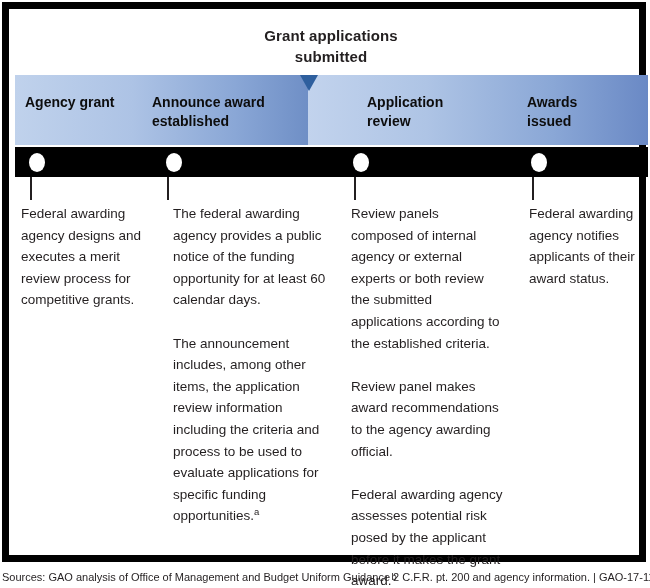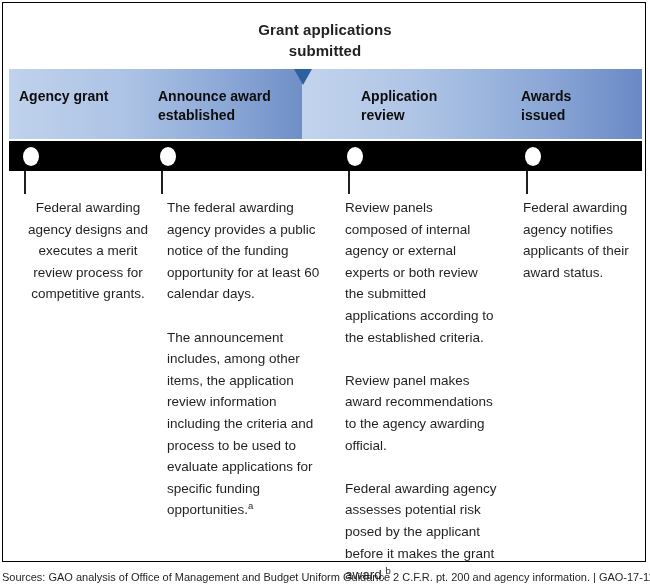--- a/index.html
+++ b/index.html
@@ -21,21 +21,21 @@
     height: 588px;
   }
 
   
   .panel {
     position: absolute;
     left: 2px;
     top: 2px;
     width: 644px;
     height: 560px;
-    border: 1px solid #000000;
+    border: 7px solid #000000;
     background: #ffffff;
     box-sizing: border-box;
   }
 
   
   .figure-title {
     position: absolute;
     left: 0;
     top: 16px;
     width: 644px;
@@ -167,21 +167,21 @@
 
     <div class="band">
       <div class="band-seg first"></div>
       <div class="band-seg second"></div>
       <div class="marker-triangle"></div>
 
       <div class="phase-label" style="left:10px;">
         <span>Agency grant</span>
       </div>
 
-      <div class="phase-label" style="left:149px;">
+      <div class="phase-label" style="left:137px;">
         <span>Announce award</span>
         <span class="l2">established</span>
       </div>
 
       <div class="phase-label" style="left:352px;">
         <span>Application</span>
         <span class="l2">review</span>
       </div>
 
       <div class="phase-label" style="left:512px;">
@@ -195,21 +195,21 @@
       <div class="node-dot" style="left:151px;"></div>
       <div class="node-dot" style="left:338px;"></div>
       <div class="node-dot" style="left:516px;"></div>
     </div>
 
     <div class="stem" style="left:21px;"></div>
     <div class="stem" style="left:158px;"></div>
     <div class="stem" style="left:345px;"></div>
     <div class="stem" style="left:523px;"></div>
 
-    <div class="col" style="left:20px; width:130px;text-align:center;">
+    <div class="col" style="left:12px; width:130px;">
       <p>Federal awarding agency designs and executes a merit review process for competitive grants.</p>
     </div>
 
     <div class="col" style="left:164px; width:155px;">
       <p>The federal awarding agency provides a public notice of the funding opportunity for at least 60 calendar days.</p>
       <p><span>The announcement includes, among other items, the application review information including the criteria and process to be used to evaluate applications for specific funding opportunities.</span><sup>a</sup></p>
     </div>
 
     <div class="col" style="left:342px; width:152px;">
       <p>Review panels composed of internal agency or external experts or both review the submitted applications according to the established criteria.</p>

